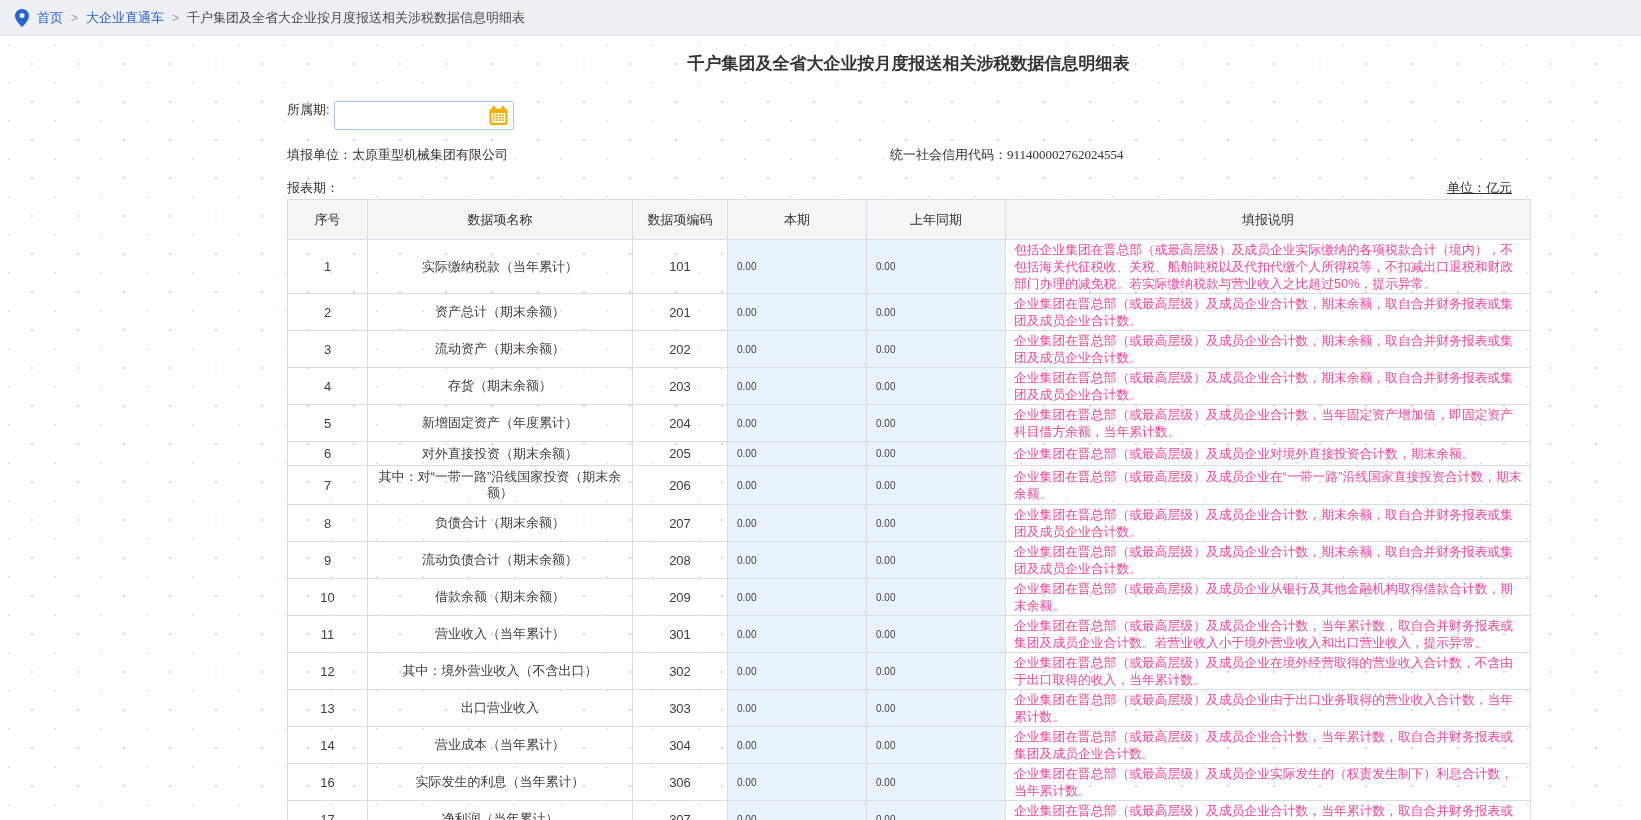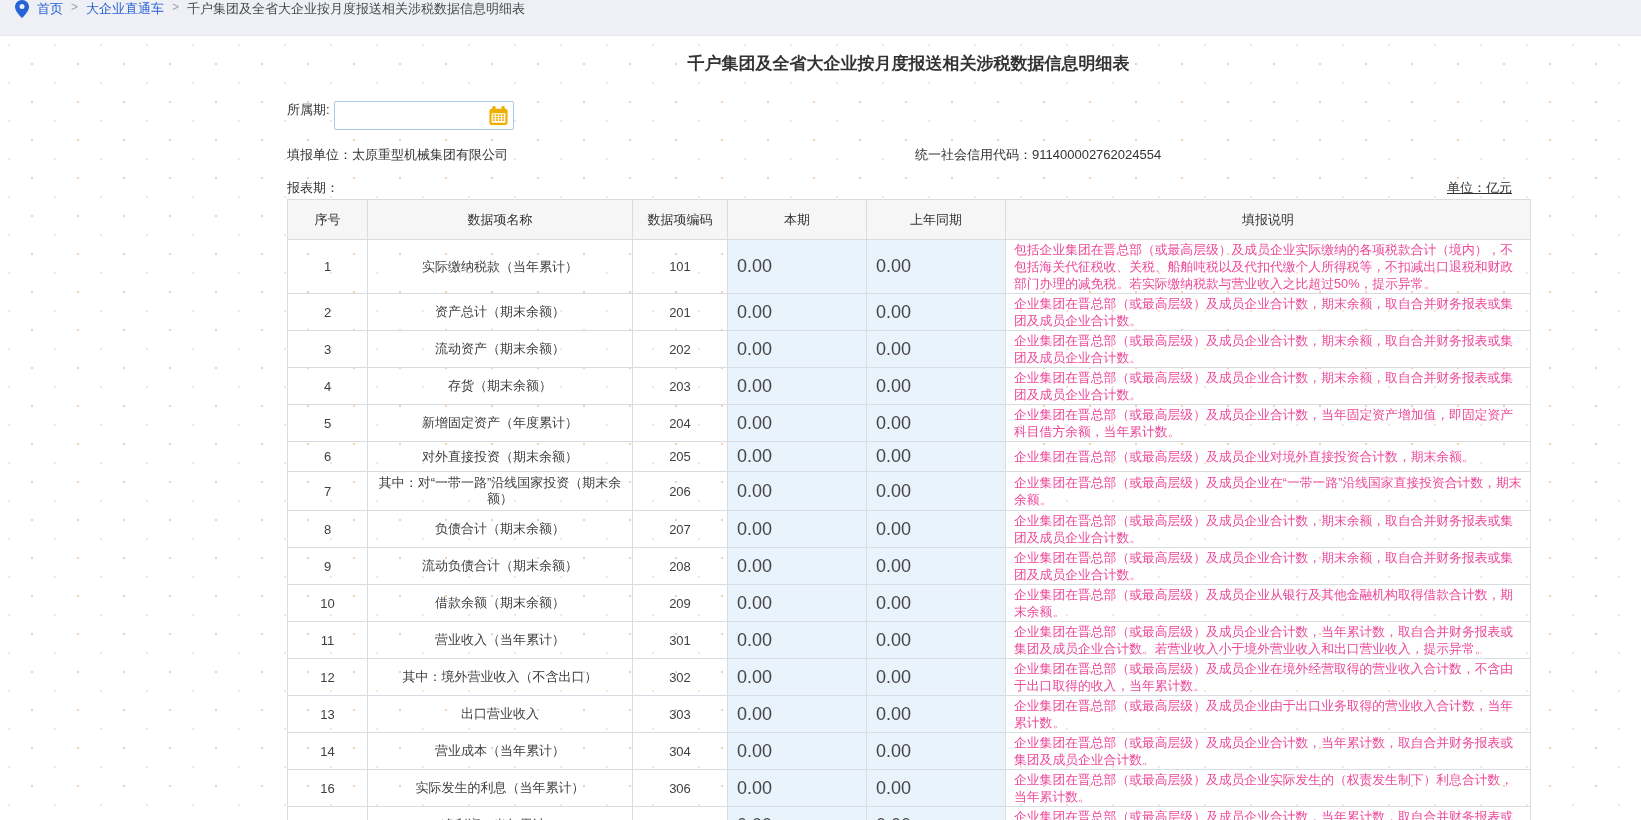--- a/index.html
+++ b/index.html
@@ -10,21 +10,21 @@
     background-color:#ffffff;
     background-image:
       radial-gradient(circle,#f6cfae 0.9px,transparent 1.2px),
       radial-gradient(circle,#fbe4d2 0.9px,transparent 1.2px);
     background-size:46px 38px,46px 38px;
     background-position:9px 7px,32px 26px;
   }
   
   .crumb-bar{
     height:35px;background:#eef0f5;border-bottom:1px solid #e2e5ec;
-    display:flex;padding-left:15px;font-size:13px;
+    display:flex;align-items:center;padding-left:15px;font-size:13px;
   }
   .crumb-bar .pin{width:14px;height:18px;margin-right:8px;flex:0 0 auto;}
   .crumb-link{color:#2a64d2;text-decoration:none;cursor:pointer;}
   .crumb-sep{color:#9aa0a8;margin:0 8px;font-size:12px;}
   .crumb-cur{color:#4a4a4a;}
   
   .content{width:1243px;margin-left:287px;position:relative;}
   .page-title{
     text-align:center;font-size:17px;font-weight:bold;color:#333;
     margin-top:17px;line-height:22px;
@@ -34,37 +34,37 @@
   .date-wrap{
     position:relative;width:178px;height:27px;background:#fff;
     border:1px solid #a9c9e6;border-radius:2px;
   }
   .date-input{
     position:absolute;inset:0;border:none;outline:none;background:transparent;
     font-size:13px;padding:0 30px 0 8px;font-family:inherit;
   }
   .cal-icon{position:absolute;right:4px;top:3px;width:21px;height:21px;cursor:pointer;}
   .info-row{margin-top:16px;position:relative;height:17px;font-size:13px;color:#333;}
-  .credit-code{position:absolute;left:628px;top:0;}
+  .credit-code{position:absolute;left:603px;top:0;font-family:Liberation Serif, serif;}
   .report-row{margin-top:16px;position:relative;height:17px;font-size:13px;color:#333;}
   .unit-note{position:absolute;right:18px;top:0;text-decoration:underline;}
   
   table{
     border-collapse:collapse;table-layout:fixed;width:1243px;margin-top:3px;
     font-size:13px;color:#404040;
   }
   th,td{border:1px solid #d8dde4;vertical-align:middle;word-break:break-all;}
   th{
     background:#f6f6f7;font-weight:400;height:37px;font-size:13px;color:#333;
   }
   td.c-no{text-align:center;font-size:13px;padding:4px 2px;}
   td.c-name{text-align:center;padding:3px 4px;line-height:16px;}
   td.c-code{text-align:center;padding:4px 2px;}
   td.c-val{
-    background:#e9f3fc;text-align:left;padding:4px 0 4px 9px;font-size:18px;color:#454545;margin-left:44px;
+    background:#e9f3fc;text-align:left;padding:4px 0 4px 9px;font-size:10px;color:#454545;margin-left:44px;
   }
   td.c-note{text-align:left;padding:1px 8px;line-height:17px;font-size:12.8px;color:#ec4899;}
   tr{background:transparent;}
 </style>
 </head>
 <body>
 
 <div class="crumb-bar">
   <svg class="pin" viewBox="0 0 14 18">
     <path d="M7 0C3.1 0 0 3 0 6.8 0 11.9 7 18 7 18s7-6.1 7-11.2C14 3 10.9 0 7 0z" fill="#2563d6"></path>

